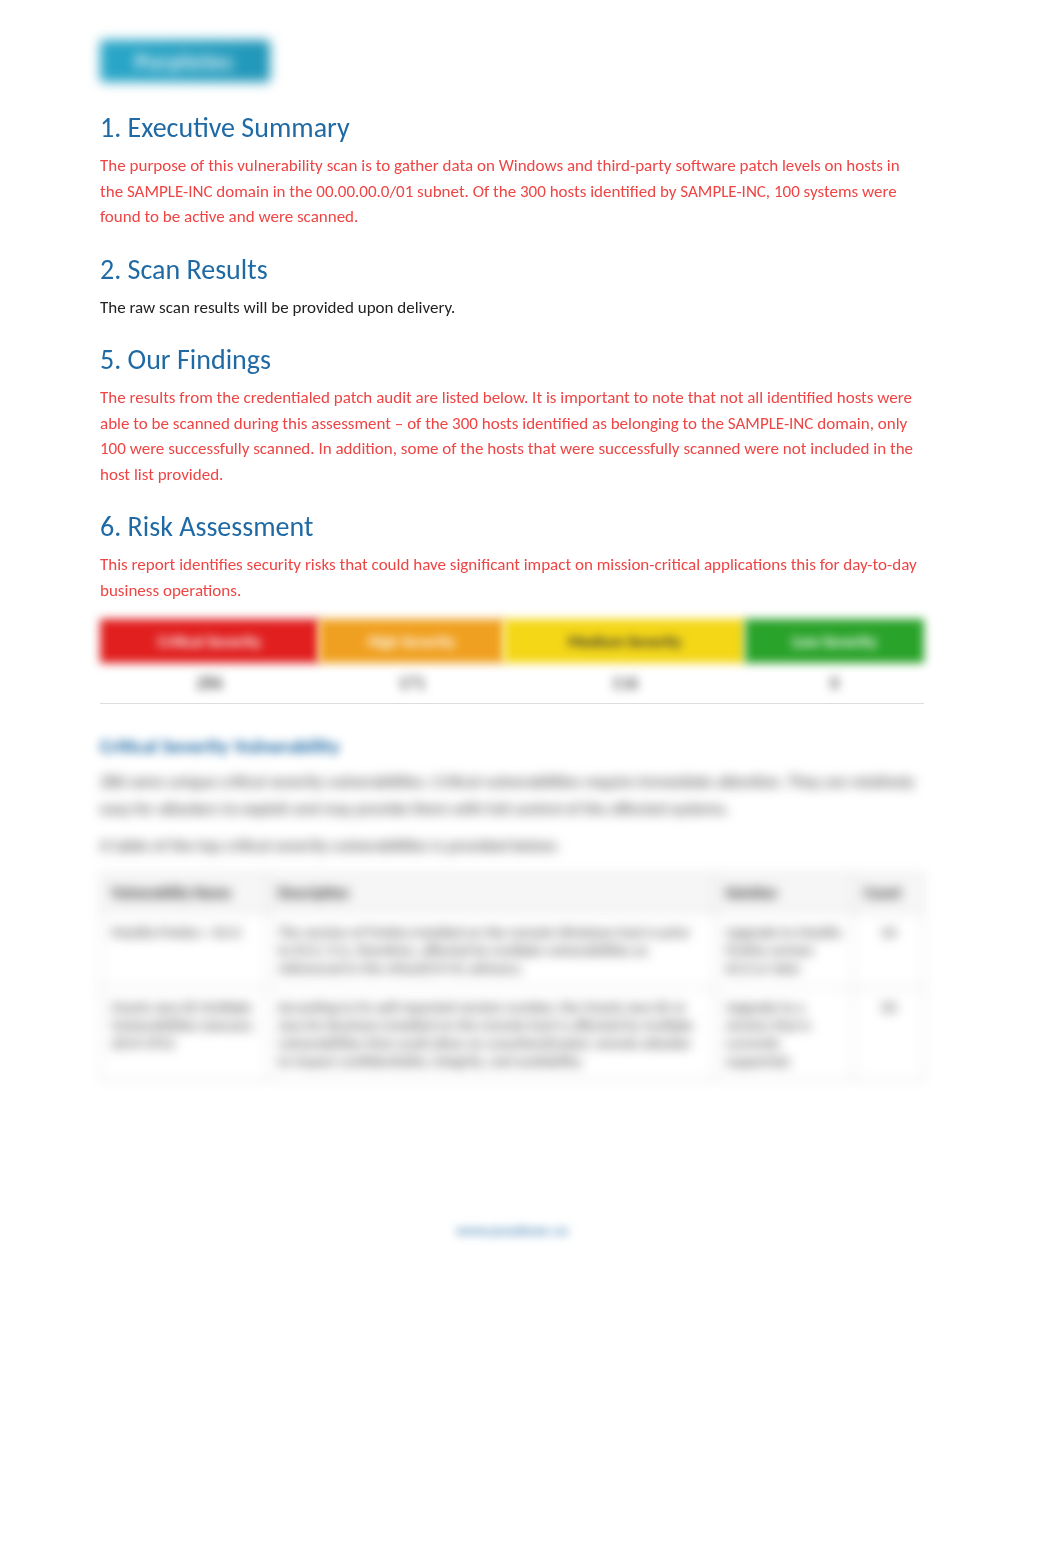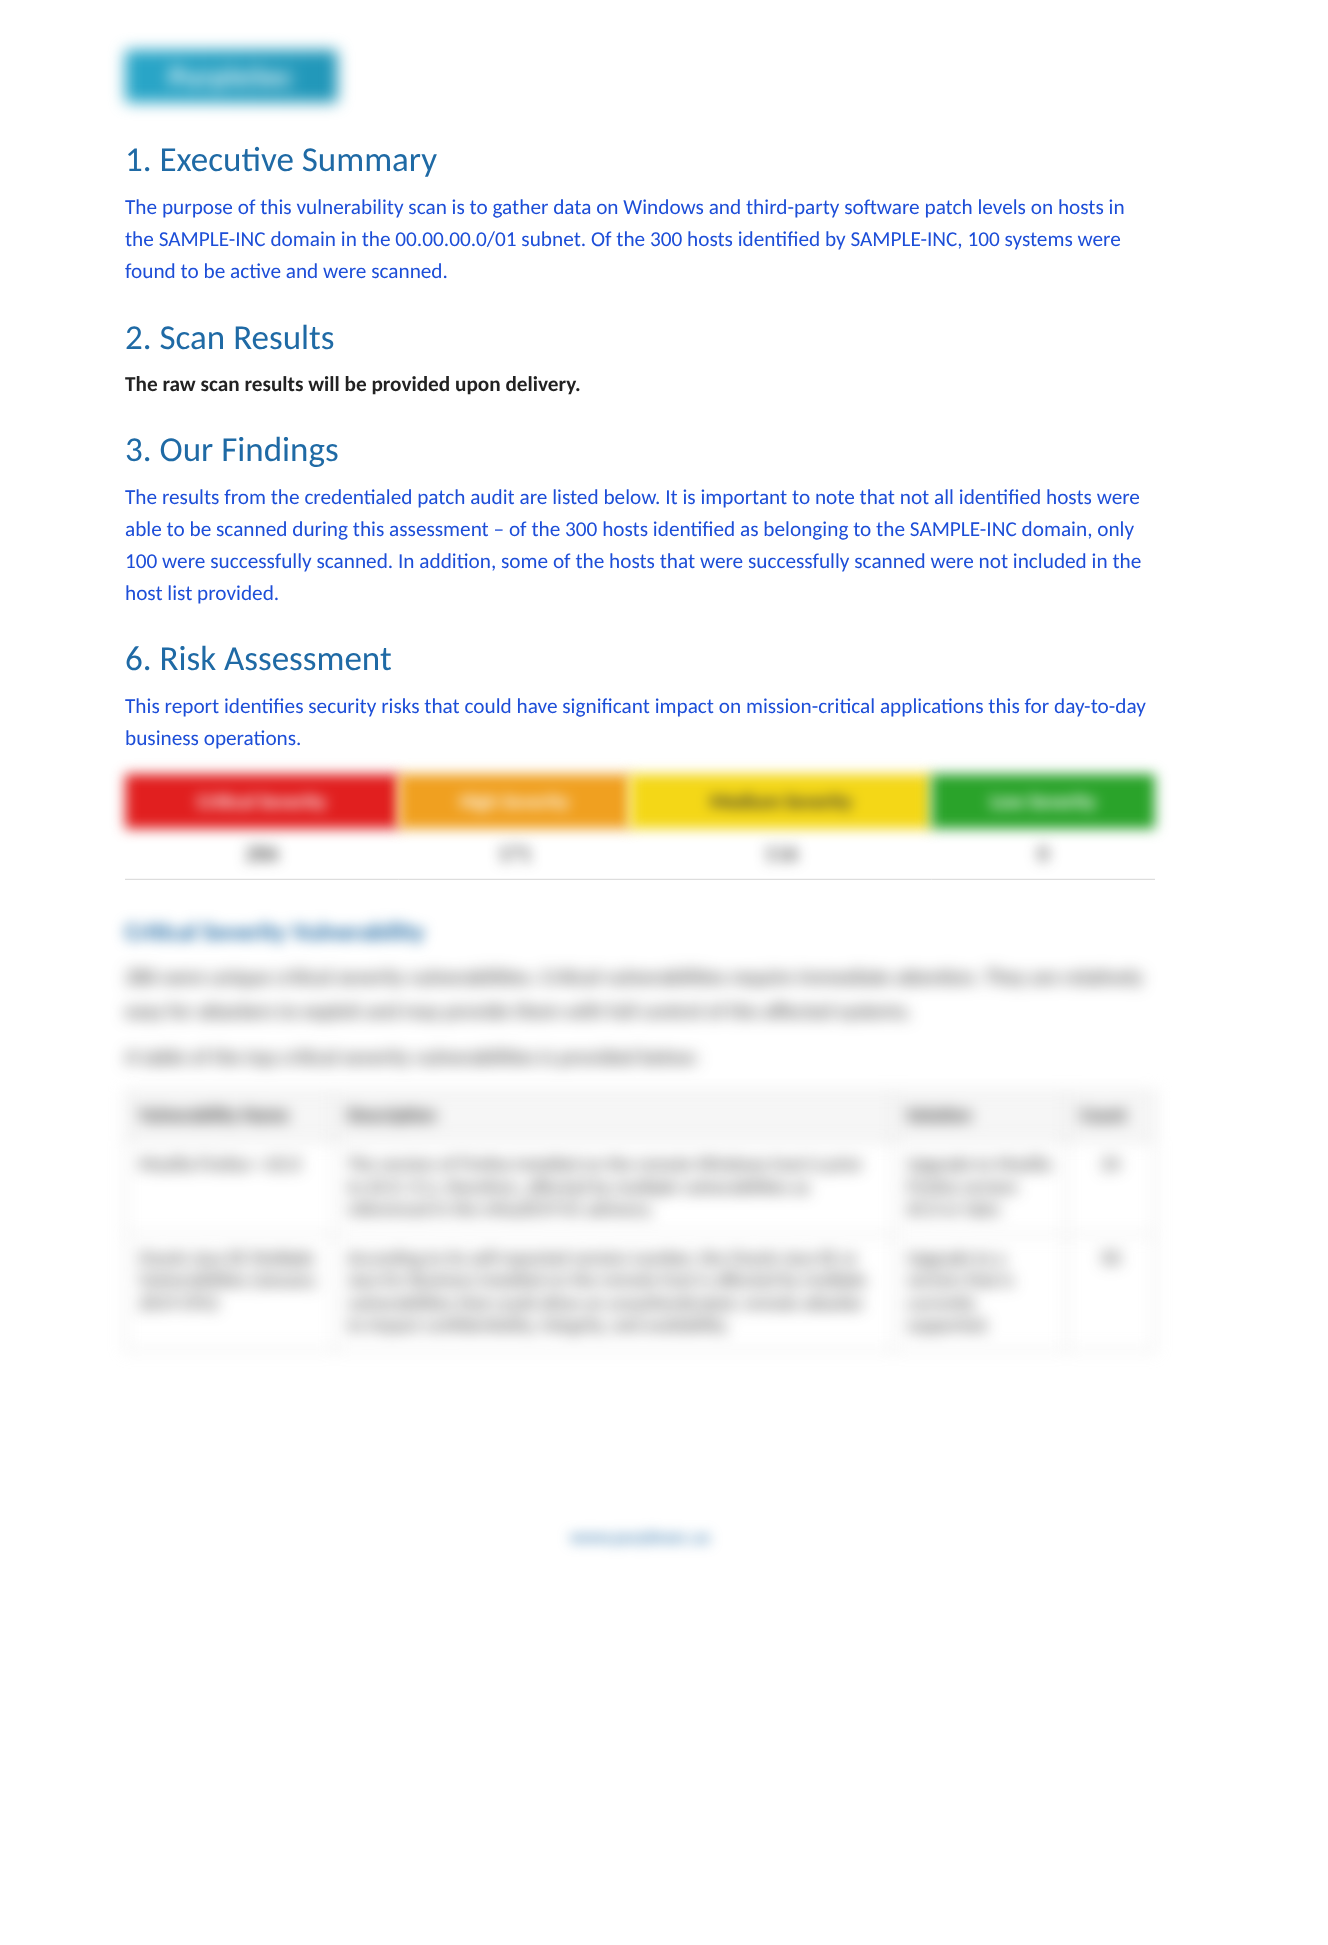--- a/index.html
+++ b/index.html
@@ -15,24 +15,24 @@
   }
   h2.section {
     color: #1f6aa5;
     font-weight: 400;
     font-size: 28px;
     margin: 22px 0 8px 0;
   }
   p.body {
     font-size: 17px;
     line-height: 1.5;
-    color: #1d4ed8;
+    color: #ef4444;
     margin-bottom: 6px;
   }
-  p.body.strong { font-weight: 700; color:#222; }
+  p.body.strong { font-weight: 400; color:#222; }
   
   .risk-table { width:100%; border-collapse: collapse; margin-top:16px; }
   .risk-table td { text-align:center; vertical-align:middle; padding:0; }
   .risk-head td { height:44px; font-weight:600; filter: blur(5px); }
   .risk-head .crit { background:#e11f1f; color:#fff; }
   .risk-head .high { background:#f0a020; color:#fff; }
   .risk-head .med  { background:#f4d717; color:#333; }
   .risk-head .low  { background:#2aa32a; color:#fff; }
   .risk-val td { height:40px; font-size:18px; filter: blur(5px); border-bottom:1px solid #ddd; }
   
@@ -61,21 +61,21 @@
 <div class="page">
 
   <div class="logo">PurpleSec</div>
 
   <h2 class="section">1. Executive Summary</h2>
   <p class="body">The purpose of this vulnerability scan is to gather data on Windows and third-party software patch levels on hosts in the SAMPLE-INC domain in the 00.00.00.0/01 subnet. Of the 300 hosts identified by SAMPLE-INC, 100 systems were found to be active and were scanned.</p>
 
   <h2 class="section">2. Scan Results</h2>
   <p class="body strong">The raw scan results will be provided upon delivery.</p>
 
-  <h2 class="section">3. Our Findings</h2>
+  <h2 class="section">5. Our Findings</h2>
   <p class="body">The results from the credentialed patch audit are listed below. It is important to note that not all identified hosts were able to be scanned during this assessment – of the 300 hosts identified as belonging to the SAMPLE-INC domain, only 100 were successfully scanned. In addition, some of the hosts that were successfully scanned were not included in the host list provided.</p>
 
   <h2 class="section">6. Risk Assessment</h2>
   <p class="body">This report identifies security risks that could have significant impact on mission-critical applications this for day-to-day business operations.</p>
 
   <table class="risk-table">
     <tbody>
         <tr class="risk-head">
       <td class="crit">Critical Severity</td>
       <td class="high">High Severity</td>

